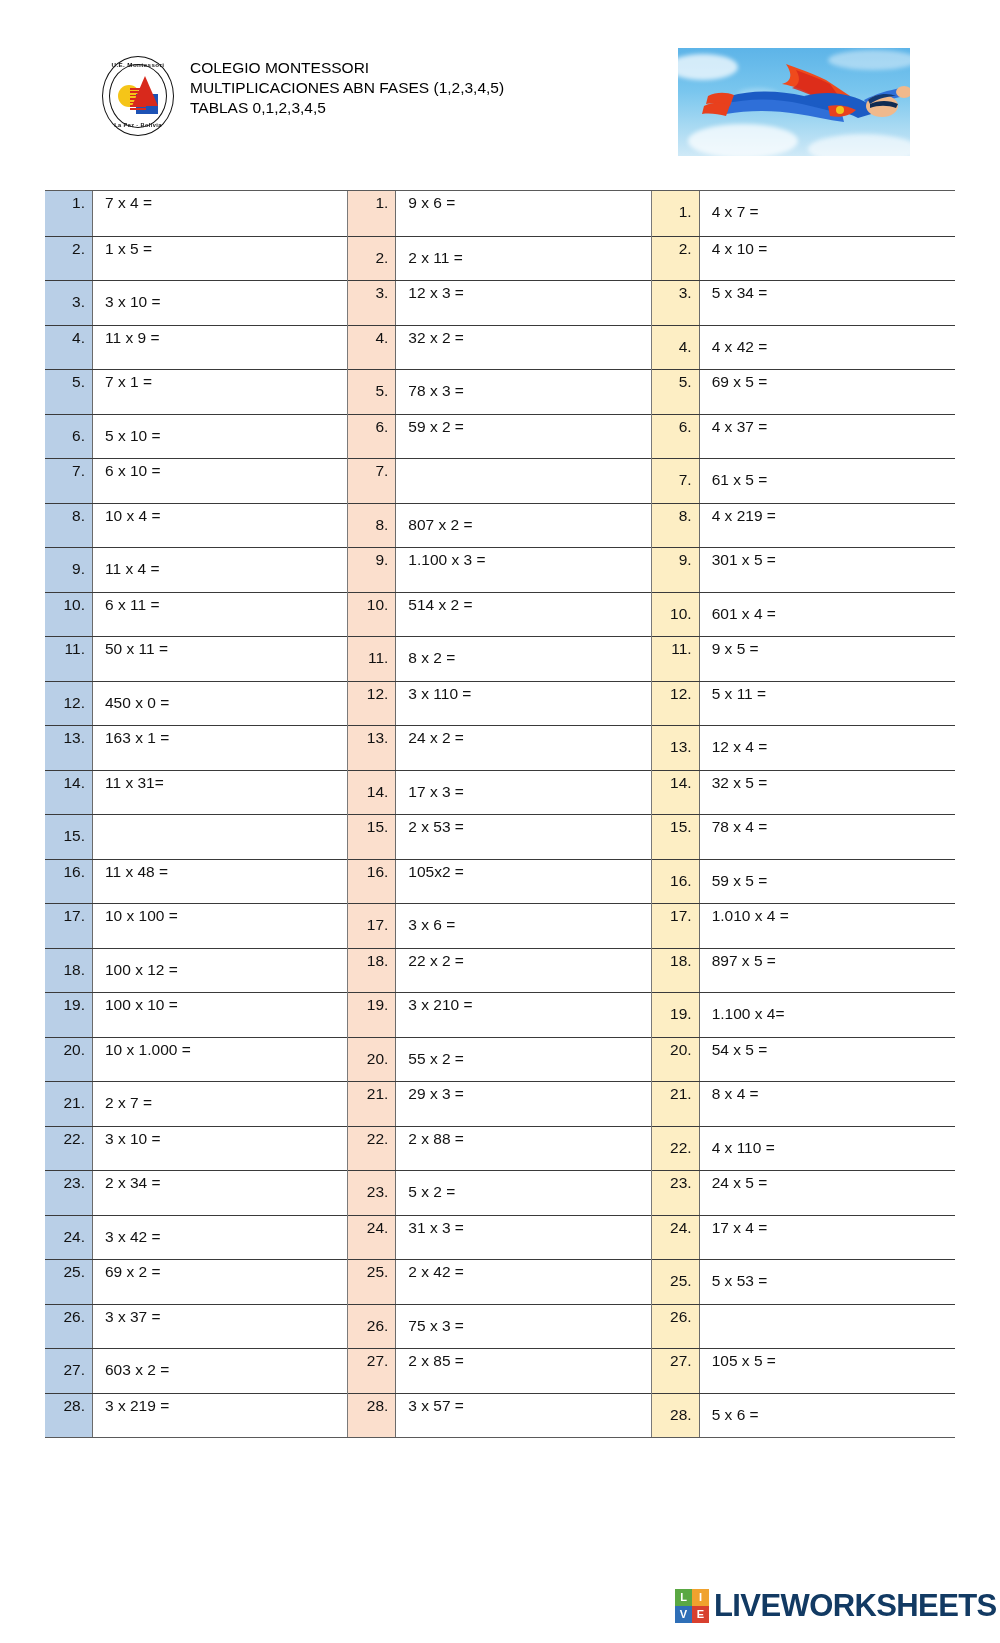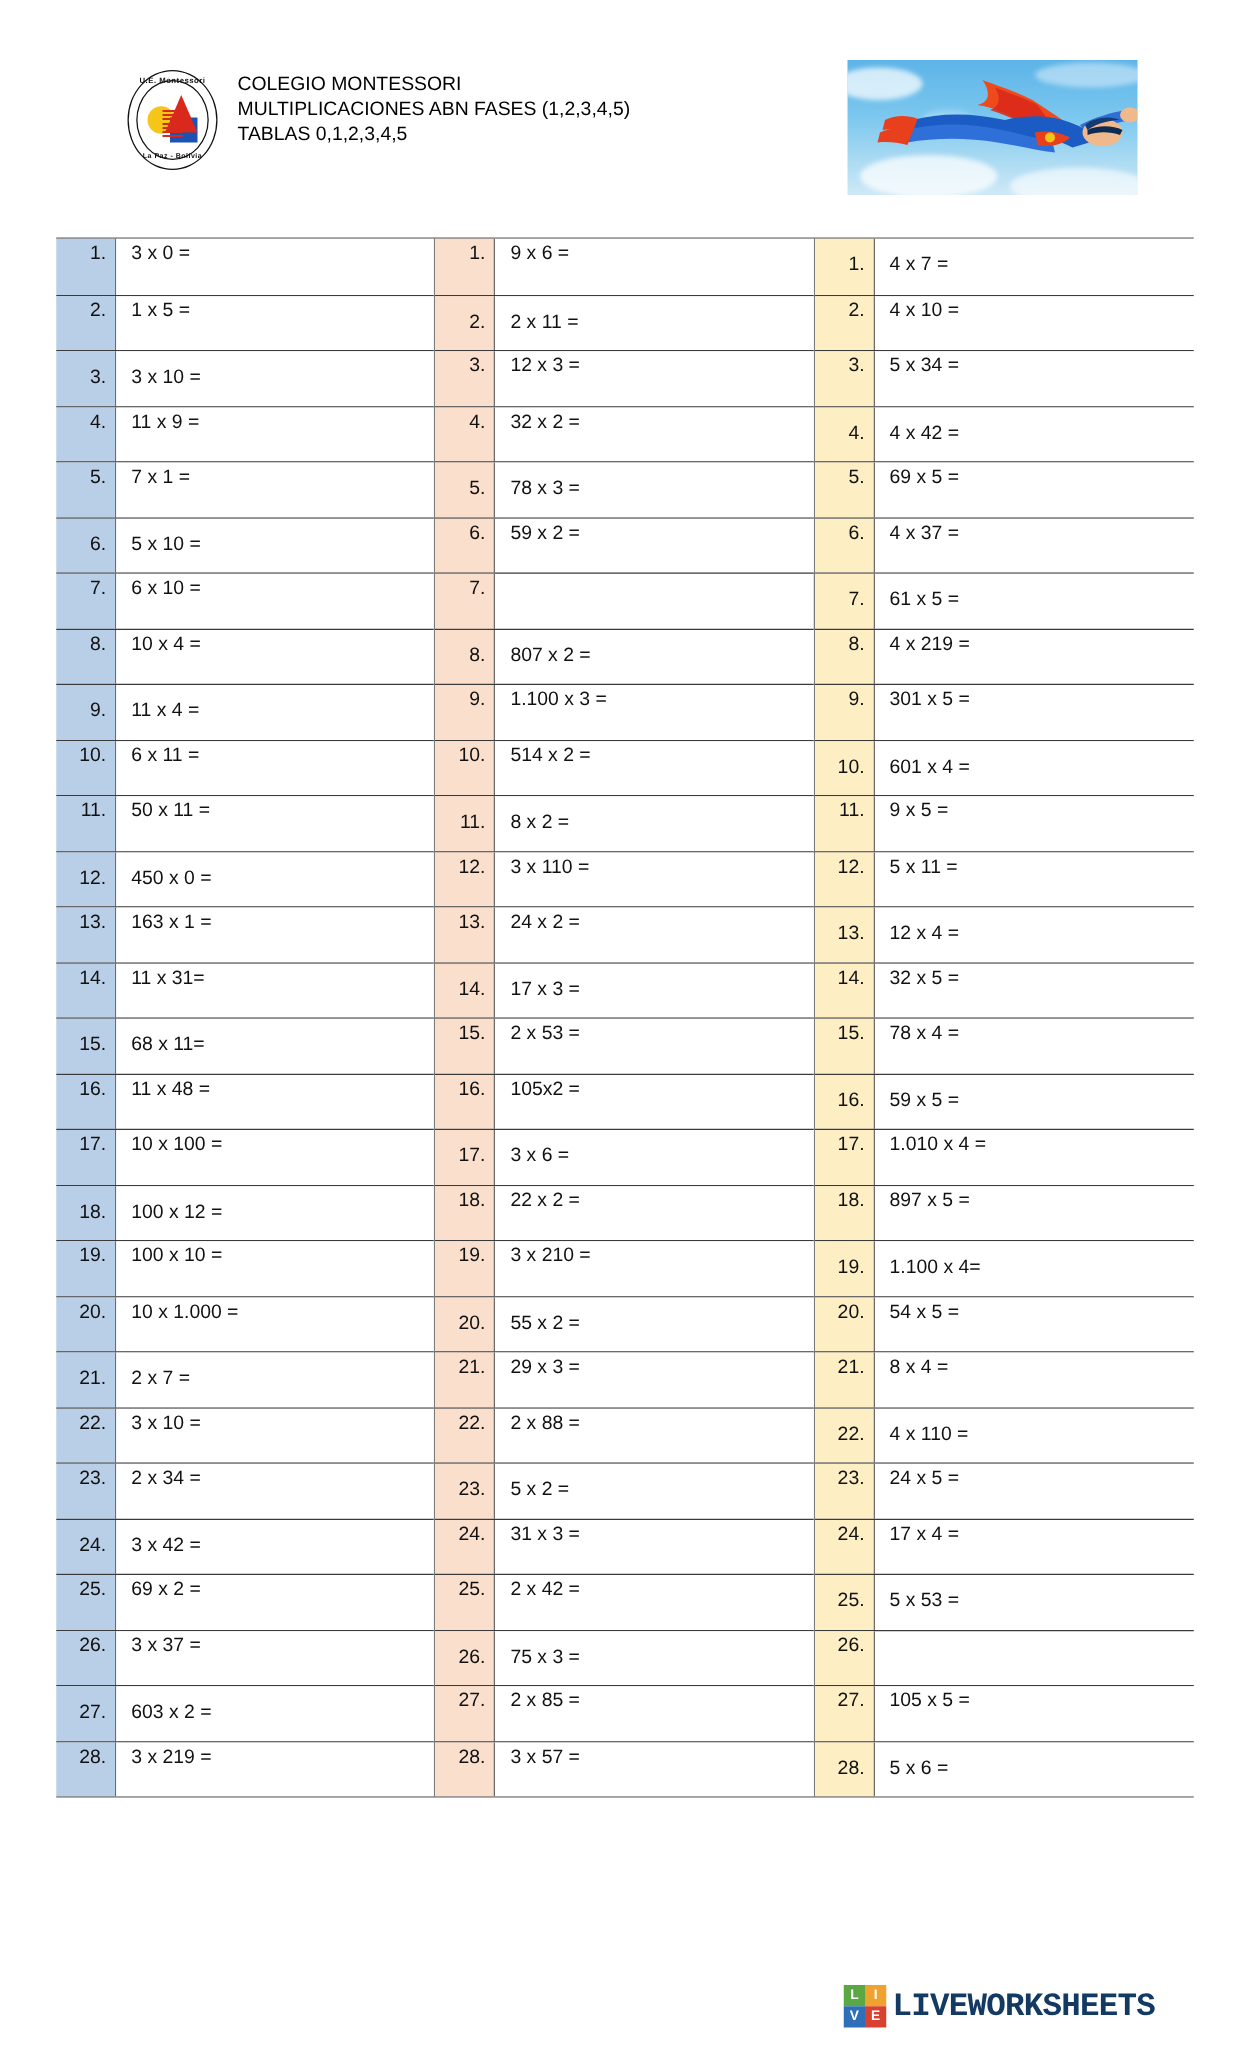--- a/index.html
+++ b/index.html
@@ -220,25 +220,25 @@
     font-size: 11px;
     font-weight: bold;
     font-family: "Liberation Sans", sans-serif;
     line-height: 1;
   }
   .lw-l { background: #5aa843; }
   .lw-i { background: #f0a22e; }
   .lw-v { background: #2f6fb7; }
   .lw-e { background: #d8402f; }
   .lw-word {
-    font-size: 26px;
+    font-size: 31px;
     font-weight: bold;
     letter-spacing: -0.6px;
     color: #123a63;
-    font-family: Liberation Mono, monospace;
+    font-family: Liberation Sans, sans-serif;
     text-align: right;
   }
 </style>
 </head>
 <body>
 
 <div class="header">
 
   <div class="header-left">
 
@@ -294,21 +294,21 @@
     <div class="cloud c3"></div>
     <div class="cloud c4"></div>
   </div>
 </div>
 
 <div class="sheet">
   <div class="grid">
     <div class="col col-1">
         <div class="row">
           <div class="num">1.</div>
-          <div class="expr">3 x 0 =</div>
+          <div class="expr">7 x 4 =</div>
         </div>
         <div class="row">
           <div class="num">2.</div>
           <div class="expr">1 x 5 =</div>
         </div>
         <div class="row drift">
           <div class="num">3.</div>
           <div class="expr">3 x 10 =</div>
         </div>
         <div class="row">
@@ -350,21 +350,20 @@
         <div class="row">
           <div class="num">13.</div>
           <div class="expr">163 x 1 =</div>
         </div>
         <div class="row">
           <div class="num">14.</div>
           <div class="expr">11 x 31=</div>
         </div>
         <div class="row drift">
           <div class="num">15.</div>
-          <div class="expr">68 x 11=</div>
         </div>
         <div class="row">
           <div class="num">16.</div>
           <div class="expr">11 x 48 =</div>
         </div>
         <div class="row">
           <div class="num">17.</div>
           <div class="expr">10 x 100 =</div>
         </div>
         <div class="row drift">

